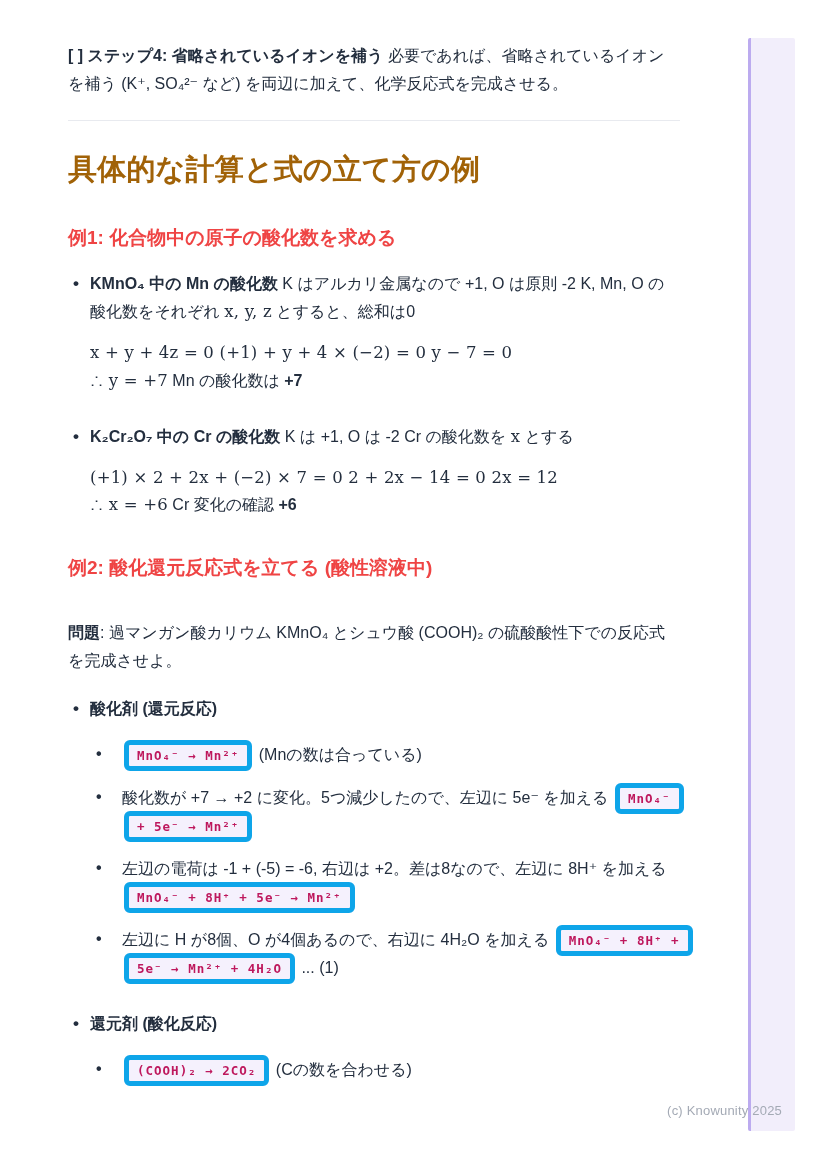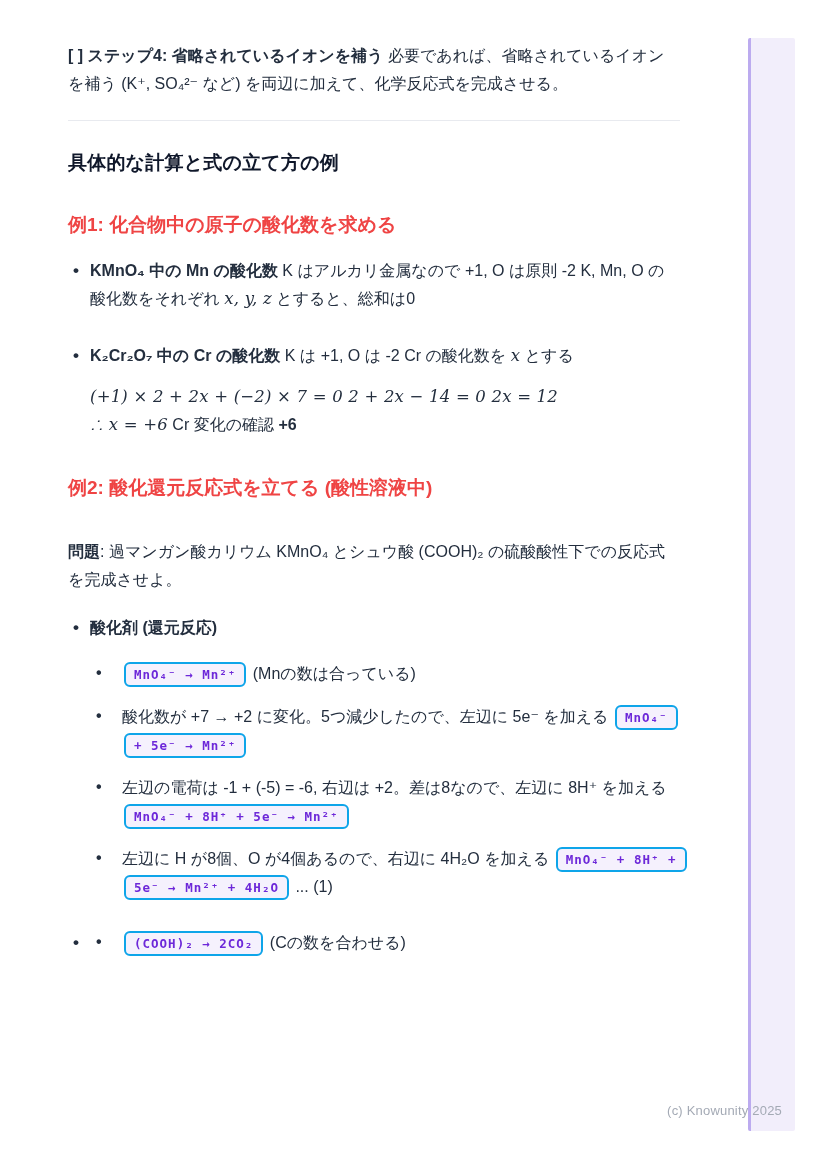--- a/index.html
+++ b/index.html
@@ -11,22 +11,22 @@
     -webkit-font-smoothing:antialiased;
   }
   .content{
     position:absolute;left:68px;top:0;width:612px;
     font-size:16px;line-height:1.75;
   }
   p{margin:0;}
   .intro{margin-top:42px;}
   .divider{border:none;border-top:1px solid #e8eaef;margin:22px 0 0 0;height:0;}
   h2.sec-title{
-    margin:30px 0 0 0;font-size:19px;line-height:1.3;font-weight:700;
-    color:#0f172a;letter-spacing:.2px;
+    margin:30px 0 0 0;font-size:29px;line-height:1.3;font-weight:700;
+    color:#a16207;letter-spacing:.2px;
   }
   h3.sub-title{
     margin:36px 0 0 0;font-size:19px;line-height:1.35;font-weight:700;
     color:#ef4444;
   }
   ul{list-style:none;margin:0;padding:0;}
   ul.lv1{margin-top:20px;}
   ul.lv1 > li{position:relative;padding-left:22px;margin-bottom:28px;}
   ul.lv1 > li::before{
     content:"\2022";position:absolute;left:5px;top:-1px;
@@ -36,28 +36,28 @@
   ul.lv2 > li{position:relative;padding-left:32px;margin-bottom:15px;}
   ul.lv2 > li::before{
     content:"\2022";position:absolute;left:6px;top:-1px;
     font-size:16px;color:#232e3e;font-weight:700;
   }
   .math-block{margin:13px 0 2px 0;}
   .math-line{line-height:1.62;margin:1px 0;font-size:16px;}
   .b{font-weight:700;}
   .math{
     font-family:"DejaVu Serif","Liberation Serif",serif;
-    font-style:italic;font-size:16.5px;letter-spacing:.2px;
+    font-size:16.5px;letter-spacing:.2px;
   }
   .code-badge{
     font-family:"DejaVu Sans Mono","Liberation Mono",monospace;
     font-style:normal;font-weight:700;
     font-size:12.5px;letter-spacing:1px;
-    color:#6d28d9;background:#f5f1fd;
-    border:2px solid #0ea5e9;border-radius:6px;
+    color:#be185d;background:#f5f1fd;
+    border:5px solid #0ea5e9;border-radius:6px;
     padding:3px 8px;margin:0 2px;
     box-decoration-break:clone;-webkit-box-decoration-break:clone;
     white-space:normal;
   }
   .scroll-strip{
     position:absolute;top:38px;left:748px;width:44px;height:1093px;
     background:#f2eefb;border-left:3px solid #bcabef;border-radius:2px;
   }
   .watermark{
     position:absolute;top:1103px;right:46px;z-index:5;
@@ -73,20 +73,24 @@
 
   <hr class="divider">
 
   <h2 class="sec-title">具体的な計算と式の立て方の例</h2>
 
   <h3 class="sub-title">例1: 化合物中の原子の酸化数を求める</h3>
 
   <ul class="lv1">
     <li>
       <p><span class="b">KMnO₄ 中の Mn の酸化数</span><span> K はアルカリ金属なので +1, O は原則 -2 K, Mn, O の酸化数をそれぞれ </span><span class="math">x, y, z</span><span> とすると、総和は0</span></p>
+      <div class="math-block">
+        <div class="math-line"><span class="math">x + y + 4z = 0 (+1) + y + 4 × (−2) = 0 y − 7 = 0</span></div>
+        <div class="math-line"><span class="math">∴ y = +7</span><span> Mn の酸化数は </span><span class="b">+7</span></div>
+      </div>
     </li>
     <li>
       <p><span class="b">K₂Cr₂O₇ 中の Cr の酸化数</span><span> K は +1, O は -2 Cr の酸化数を </span><span class="math">x</span><span> とする</span></p>
       <div class="math-block">
         <div class="math-line"><span class="math">(+1) × 2 + 2x + (−2) × 7 = 0 2 + 2x − 14 = 0 2x = 12</span></div>
         <div class="math-line"><span class="math">∴ x = +6</span><span> Cr 変化の確認 </span><span class="b">+6</span></div>
       </div>
     </li>
   </ul>
 
@@ -100,20 +104,21 @@
     <li>
       <p><span class="b">酸化剤 (還元反応)</span></p>
       <ul class="lv2">
         <li><span class="code-badge">MnO₄⁻ → Mn²⁺</span><span> (Mnの数は合っている)</span></li>
         <li><span>酸化数が +7 → +2 に変化。5つ減少したので、左辺に 5e⁻ を加える </span><span class="code-badge">MnO₄⁻ + 5e⁻ → Mn²⁺</span></li>
         <li><span>左辺の電荷は -1 + (-5) = -6, 右辺は +2。差は8なので、左辺に 8H⁺ を加える </span><span class="code-badge">MnO₄⁻ + 8H⁺ + 5e⁻ → Mn²⁺</span></li>
         <li><span>左辺に H が8個、O が4個あるので、右辺に 4H₂O を加える </span><span class="code-badge">MnO₄⁻ + 8H⁺ + 5e⁻ → Mn²⁺ + 4H₂O</span><span> ... (1)</span></li>
       </ul>
     </li>
     <li>
+      <p><span class="b">還元剤 (酸化反応)</span></p>
       <ul class="lv2">
         <li><span class="code-badge">(COOH)₂ → 2CO₂</span><span> (Cの数を合わせる)</span></li>
 
       </ul>
     </li>
   </ul>
 
 </div>
 
 <div class="scroll-strip"></div>

